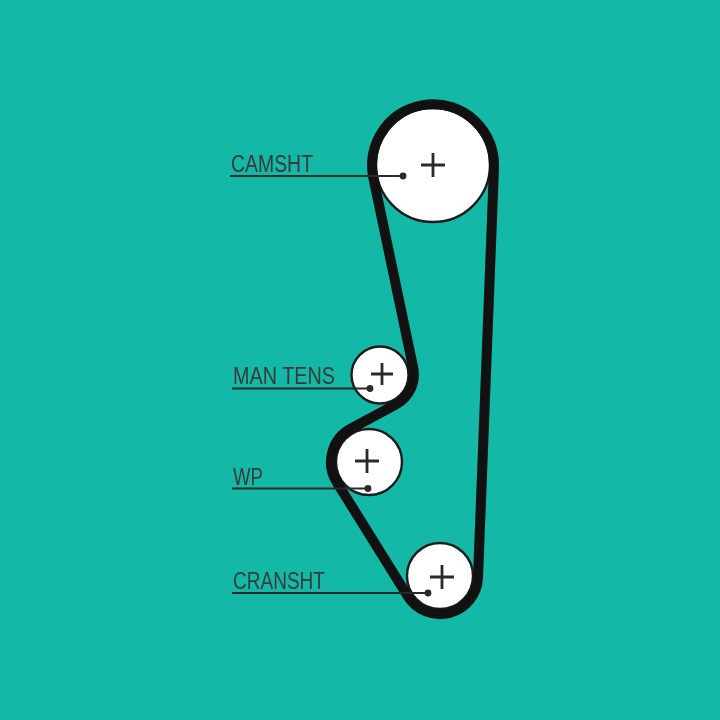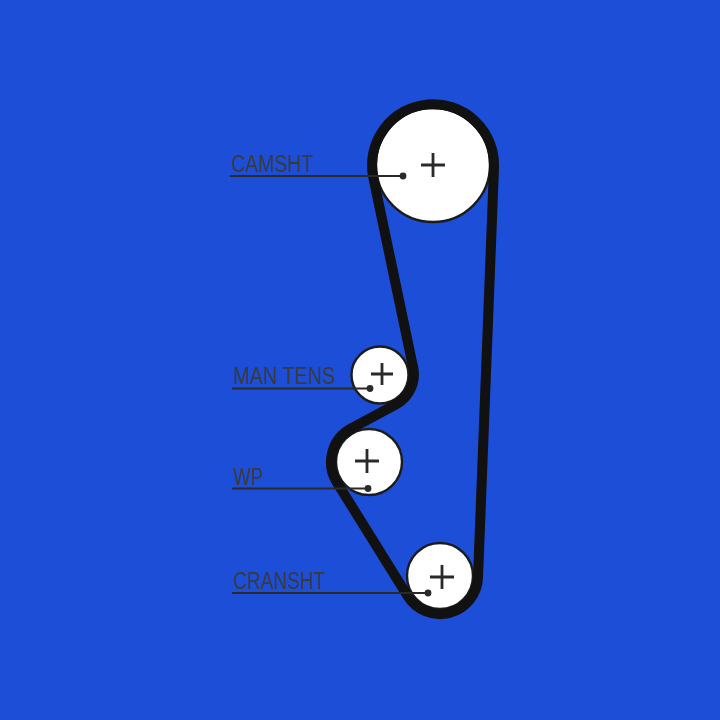--- a/index.html
+++ b/index.html
@@ -4,21 +4,21 @@
 <style>
   html, body {
     margin: 0;
     padding: 0;
     background: #ffffff;
   }
   .stage {
     position: relative;
     width: 720px;
     height: 720px;
-    background: #1d4ed8;
+    background: #14b8a6;
     overflow: hidden;
   }
   svg { display: block; }
   .pulley-circle {
     fill: #ffffff;
     stroke-width: 2.4px;
   }
   .belt {
     fill: none;
     stroke-width: 10px;

